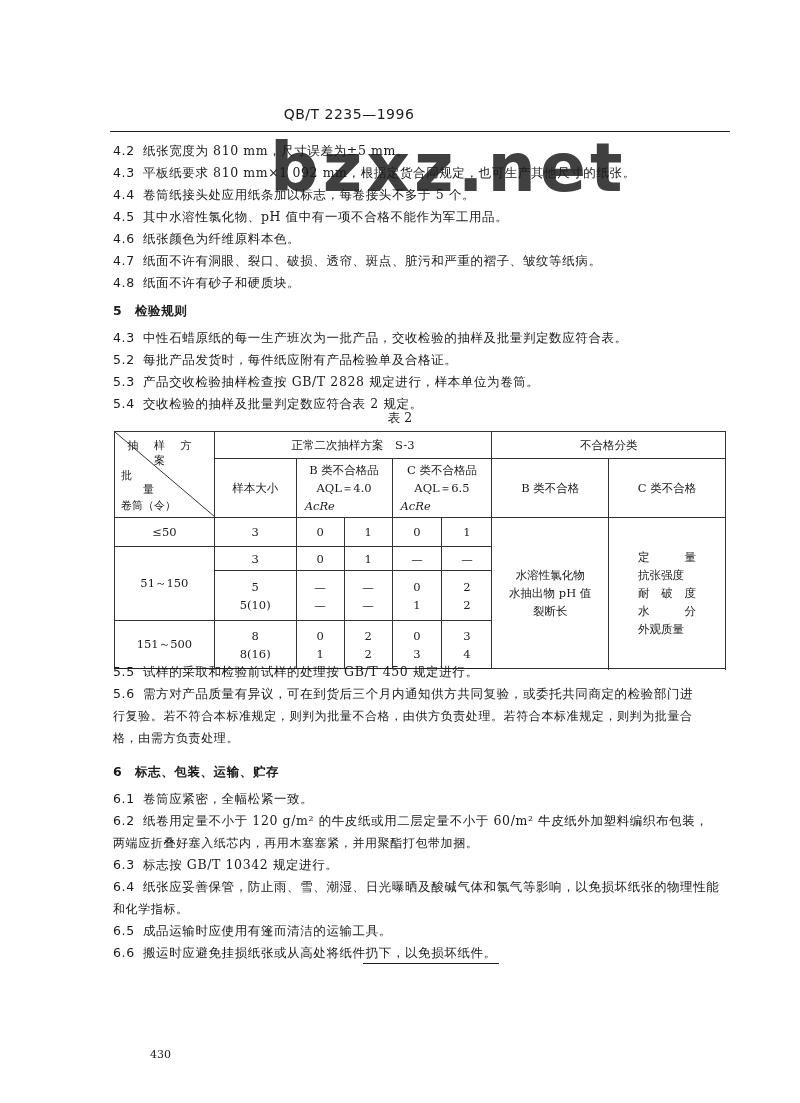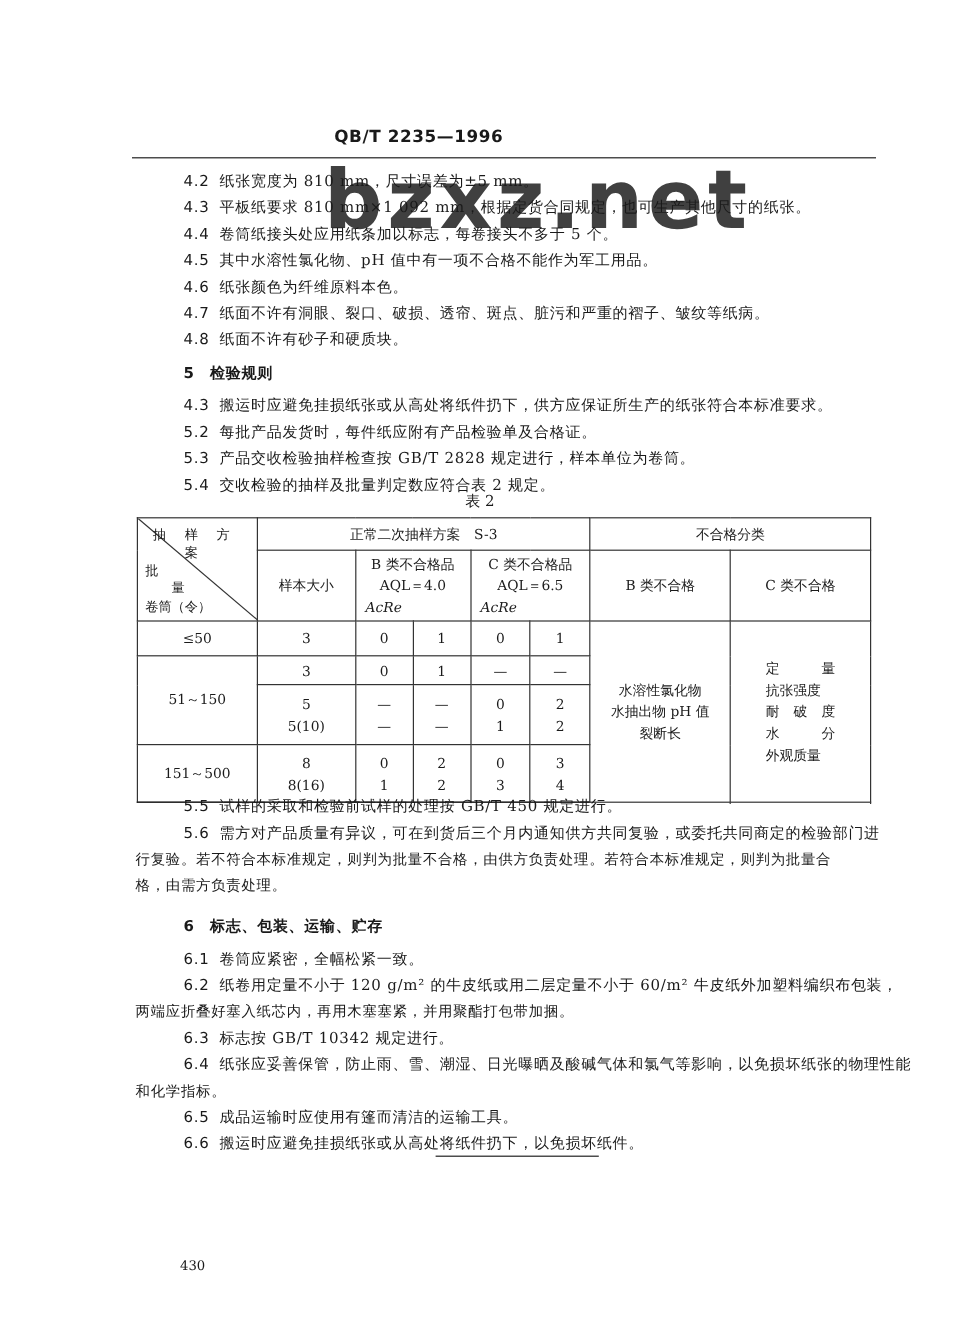--- a/index.html
+++ b/index.html
@@ -9,33 +9,33 @@
     color: #1a1a1a;
   }
   .watermark {
     position: absolute; left: 270px; top: 128px;
     font-family: "DejaVu Sans", sans-serif; font-weight: bold;
     font-size: 68px; color: #404040; letter-spacing: 4px;
     z-index: 0; user-select: none;
   }
   .header-title {
     position: absolute; left: 0; width: 698px; top: 106px;
-    text-align: center; font-size: 14px; font-weight: bold;
+    text-align: center; font-size: 14px; font-weight: normal;
     font-family: "DejaVu Sans", sans-serif; letter-spacing: 0.5px; z-index: 1;
   }
   .header-rule {
     position: absolute; left: 110px; width: 620px; top: 131px;
     border-top: 1.5px solid #222; z-index: 1;
   }
   .line {
     position: absolute; left: 113px; font-size: 12.5px; white-space: nowrap; z-index: 1;
     letter-spacing: 0.6px;
   }
   .line .num {
-    font-family: "DejaVu Sans", sans-serif; display: inline-block; width: 30px; margin-left: 40px;
+    font-family: "DejaVu Sans", sans-serif; display: inline-block; width: 30px;
   }
   .cont { position: absolute; left: 113px; font-size: 12px; white-space: nowrap; letter-spacing: 0.6px; z-index: 1; }
   .heading { font-weight: bold; }
   .table-caption {
     position: absolute; left: 0; width: 800px; top: 410px; text-align: center;
     font-size: 12.5px; z-index: 1;
   }
   table.spec {
     position: absolute; left: 114px; top: 431px; width: 612px;
     border-collapse: collapse; font-size: 11.5px; z-index: 1;
@@ -68,21 +68,21 @@
 
 <div class="line" style="top:143px"><span class="num">4.2</span><span>纸张宽度为 810 mm，尺寸误差为±5 mm。</span></div>
 <div class="line" style="top:165px"><span class="num">4.3</span><span>平板纸要求 810 mm×1 092 mm，根据定货合同规定，也可生产其他尺寸的纸张。</span></div>
 <div class="line" style="top:187px"><span class="num">4.4</span><span>卷筒纸接头处应用纸条加以标志，每卷接头不多于 5 个。</span></div>
 <div class="line" style="top:209px"><span class="num">4.5</span><span>其中水溶性氯化物、pH 值中有一项不合格不能作为军工用品。</span></div>
 <div class="line" style="top:231px"><span class="num">4.6</span><span>纸张颜色为纤维原料本色。</span></div>
 <div class="line" style="top:253px"><span class="num">4.7</span><span>纸面不许有洞眼、裂口、破损、透帘、斑点、脏污和严重的褶子、皱纹等纸病。</span></div>
 <div class="line" style="top:275px"><span class="num">4.8</span><span>纸面不许有砂子和硬质块。</span></div>
 
 <div class="line heading" style="top:303px"><span class="num" style="width:22px">5</span><span>检验规则</span></div>
-<div class="line" style="top:330px"><span class="num">4.3</span><span>搬运时应避免挂损纸张或从高处将纸件扔下，供方应保证所生产的纸张符合本标准要求。</span></div>
+<div class="line" style="top:330px"><span class="num">4.3</span><span>中性石蜡原纸的每一生产班次为一批产品，交收检验的抽样及批量判定数应符合表。</span></div>
 <div class="line" style="top:352px"><span class="num">5.2</span><span>每批产品发货时，每件纸应附有产品检验单及合格证。</span></div>
 <div class="line" style="top:374px"><span class="num">5.3</span><span>产品交收检验抽样检查按 GB/T 2828 规定进行，样本单位为卷筒。</span></div>
 <div class="line" style="top:396px"><span class="num">5.4</span><span>交收检验的抽样及批量判定数应符合表 2 规定。</span></div>
 
 <div class="table-caption">表 2</div>
 
 <table class="spec">
   <colgroup>
     <col style="width:100px">
       <col style="width:82px">

